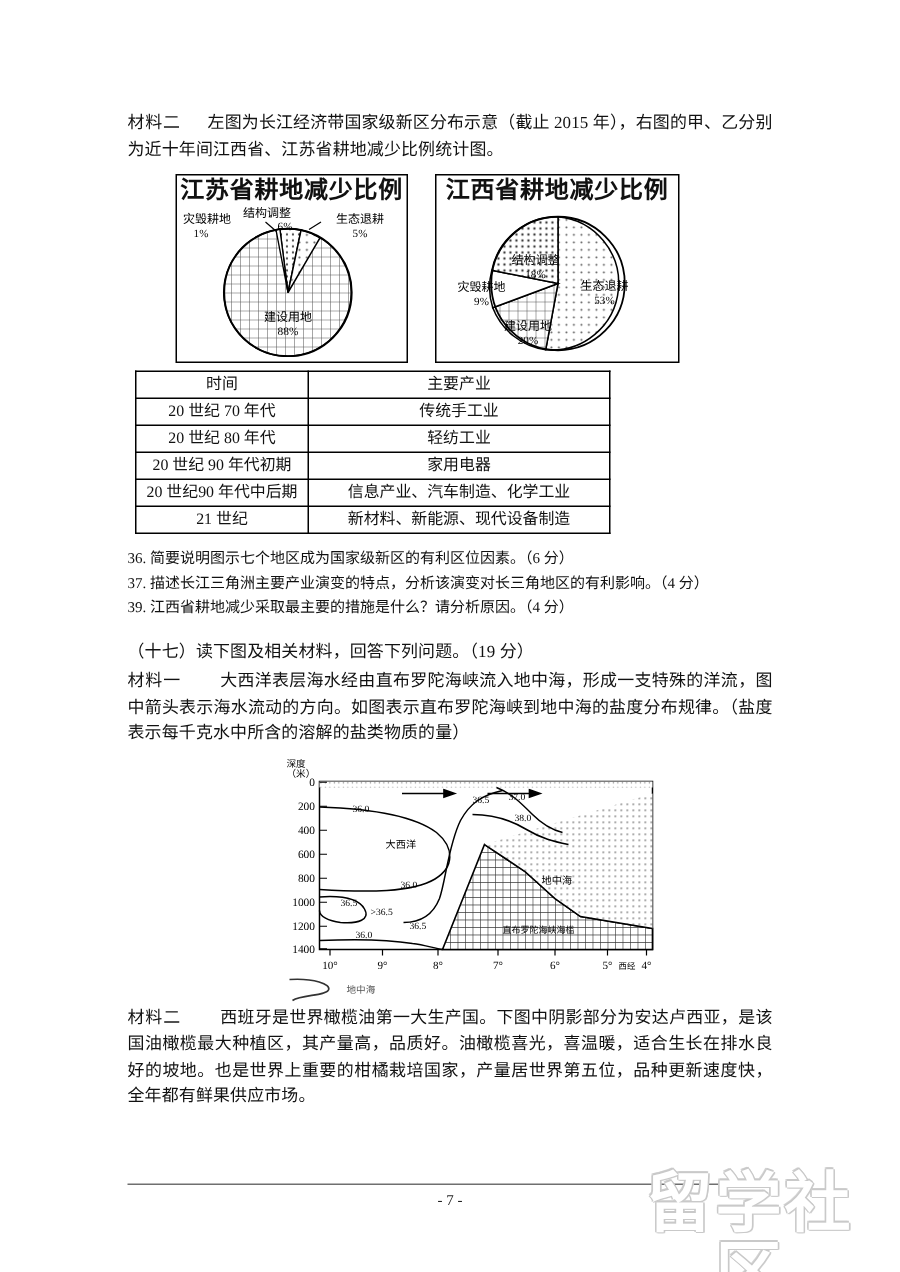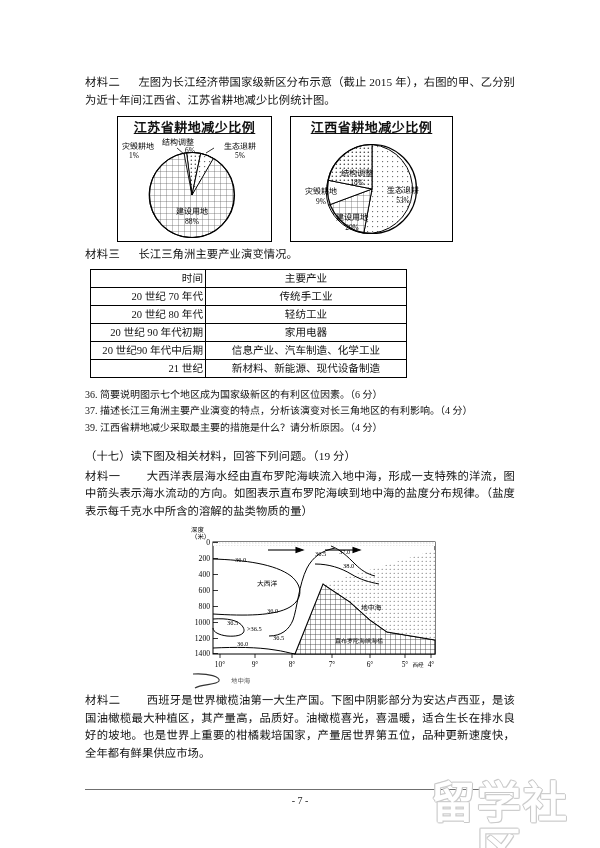--- a/index.html
+++ b/index.html
@@ -42,27 +42,26 @@
   }
   .chart-box{
     border:1.4px solid #000;
     background:#fff;
     box-sizing:border-box;
   }
   .chart-box.left{width:155px;height:126px;}
   .chart-box.right{width:163px;height:126px;}
   .chart-title{
     text-align:center;
-    font-size:13px;
+    font-size:16px;
     font-weight:bold;
     line-height:15px;
     padding-top:3px;
     letter-spacing:0.5px;
     font-family:"Liberation Serif","DejaVu Serif",serif;
-    text-decoration:underline;
   }
   .pie-area{position:relative;width:100%;height:103px;}
   .pie-area svg{position:absolute;left:0;top:0;}
 
   
   .tbl-wrap{margin-top:5px;}
   table.evo{
     border-collapse:collapse;
     width:306px;
     margin-left:5px;
@@ -70,21 +69,21 @@
   }
   table.evo td{
     border:1px solid #000;
     font-size:10.6px;
     line-height:13px;
     height:15px;
     text-align:center;
     padding:1px 2px;
     font-family:"Liberation Serif","DejaVu Serif",serif;
   }
-  table.evo td.c1{width:110px;text-align:right;}
+  table.evo td.c1{width:110px;}
   table.evo td.c2{width:196px;}
 
   
   .qlist{margin-top:9px;}
   .q{
     font-size:10px;
     line-height:16.5px;
     text-align:justify;
   }
   .blank{height:12px;}
@@ -237,23 +236,20 @@
             <text x="61" y="85" text-anchor="middle" font-size="8" font-family="'Liberation Serif',serif" fill="#000">建设用地</text>
             <text x="61" y="94.5" text-anchor="middle" font-size="7.4" font-family="'Liberation Serif',serif" fill="#000">20%</text>
 
             <text x="112" y="58" text-anchor="middle" font-size="8" font-family="'Liberation Serif',serif" fill="#000">生态退耕</text>
             <text x="112" y="67.5" text-anchor="middle" font-size="7.4" font-family="'Liberation Serif',serif" fill="#000">53%</text>
           </svg>
         </div>
       </div>
     </div>
 
-    <p class="para" style="margin-top:4px;">
-      <span class="lbl">材料三</span><span class="gap"></span><span>长江三角洲主要产业演变情况。</span>
-    </p>
 
     <div class="tbl-wrap">
       <table class="evo">
         <tbody>
             <tr>
           <td class="c1">时间</td>
           <td class="c2">主要产业</td>
         </tr>
         <tr>
           <td class="c1">20 世纪 70 年代</td>

